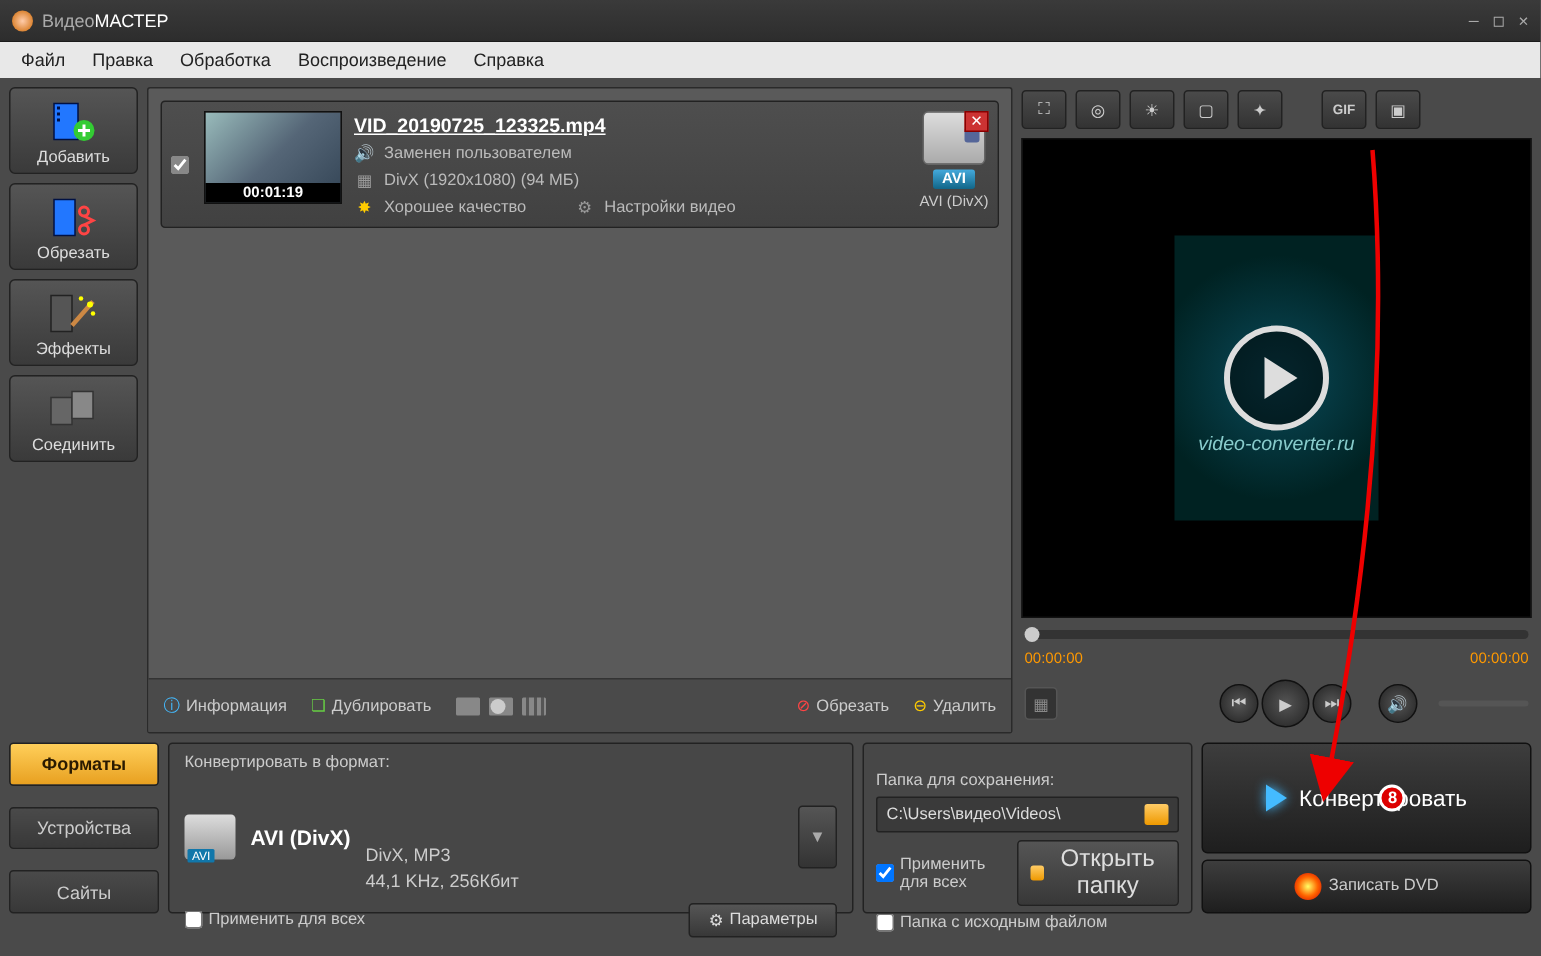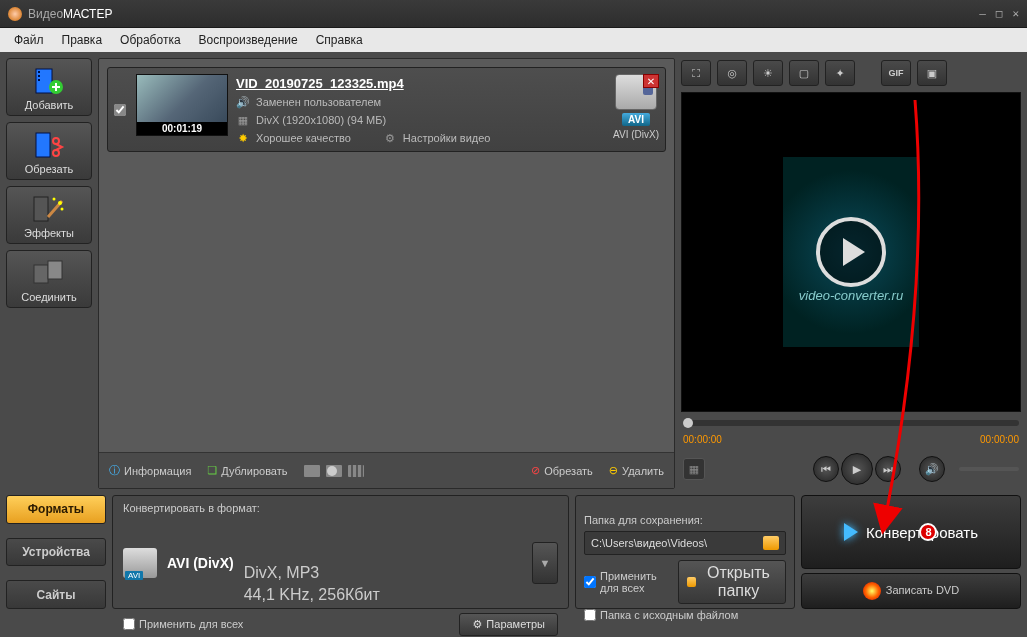--- a/index.html
+++ b/index.html
@@ -55,29 +55,29 @@
 .seekbar::after { content: ""; width: 10px; height: 10px; background: #ccc; border-radius: 50%; position: absolute; top: -2px; left: 0; }
 .times { display: flex; justify-content: space-between; font-size: 10px; color: #f90; padding: 0 2px; }
 .pcontrols { display: flex; align-items: center; gap: 8px; padding: 4px 2px; }
 .pcontrols .snap { width: 22px; height: 22px; border: 1px solid #555; background: #333; border-radius: 3px; cursor: pointer; display:flex;align-items:center;justify-content:center;color:#888; }
 .pcontrols .pbtns { display: flex; gap: 2px; margin-left: auto; align-items: center; }
 .pcontrols .pb { width: 26px; height: 26px; border-radius: 50%; background: radial-gradient(#555,#222); border: 1px solid #111; display: flex; align-items: center; justify-content: center; cursor: pointer; color: #ccc; }
 .pcontrols .pb.play { width: 32px; height: 32px; }
 .pcontrols .vol { width: 60px; height: 4px; background: #555; border-radius: 2px; margin-left: 6px; }
 .bottom { height: 120px; padding: 0 6px 6px; display: flex; gap: 6px; }
 .lefttabs { width: 100px; display: flex; flex-direction: column; gap: 14px; }
-.lefttabs .tab { flex: 1; background: linear-gradient(#4a4a4a,#383838); border: 1px solid #222; border-radius: 3px; display: flex; align-items: center; justify-content: center; cursor: pointer; font-size: 12px; font-weight: bold; }
+.lefttabs .tab { flex: 1; background: linear-gradient(#4a4a4a,#383838); border: 1px solid #222; border-radius: 3px; display: flex; align-items: center; justify-content: center; cursor: pointer; font-size: 12px; }
 .lefttabs .tab.active { background: linear-gradient(#ffcf5a,#e8a020); color: #2a1a00; font-weight: bold; }
 .formatbox { flex: 1; background: #474747; border: 1px solid #222; border-radius: 3px; padding: 6px 10px; display: flex; flex-direction: column; gap: 6px; }
 .formatbox .hdr { font-size: 11px; color: #ccc; }
 .formatrow { display: flex; align-items: center; gap: 10px; }
 .fmticon { width: 34px; height: 30px; background: linear-gradient(#ddd,#999); border-radius: 3px; position:relative; }
 .fmticon .b { position:absolute;bottom:-2px;left:2px;background:#17a;color:#fff;font-size:8px;padding:0 3px;border-radius:1px; }
 .fmtname { font-size: 14px; font-weight: bold; color: #fff; }
-.fmtdetails { font-size: 16px; color: #ccc; line-height: 1.4; margin-top: 42px; }
+.fmtdetails { font-size: 12px; color: #ccc; line-height: 1.4; margin-top: 42px; }
 .fmtdrop { width: 26px; height: 42px; background: linear-gradient(#555,#333); border: 1px solid #222; border-radius: 3px; display: flex; align-items: center; justify-content: center; color: #aaa; cursor: pointer; margin-left: auto; }
 .formatfoot { display: flex; align-items: center; gap: 10px; }
 .formatfoot label { display: flex; align-items: center; gap: 4px; font-size: 11px; }
 .parambtn { margin-left: auto; background: linear-gradient(#555,#383838); border: 1px solid #222; padding: 4px 12px; border-radius: 3px; cursor: pointer; display: flex; align-items: center; gap: 4px; font-size:11px;color:#ddd; }
 .savebox { width: 220px; background: #474747; border: 1px solid #222; border-radius: 3px; padding: 18px 8px; display: flex; flex-direction: column; gap: 5px; font-size: 11px; }
 .pathrow { display: flex; align-items: center; gap: 4px; background: #3a3a3a; padding: 4px 6px; border: 1px solid #222; border-radius: 2px; }
 .pathrow .path { flex: 1; color: #ddd; white-space: nowrap; overflow: hidden; }
 .foldericon { width: 16px; height: 14px; background: linear-gradient(#fc6,#e90); border-radius: 2px; }
 .savebox label { display: flex; align-items: center; gap: 4px; }
 .openbtn { background: linear-gradient(#555,#383838); border: 1px solid #222; padding: 3px 8px; border-radius: 3px; cursor: pointer; display: inline-flex; align-items: center; gap: 4px; font-size: 16px;color:#ddd; }

